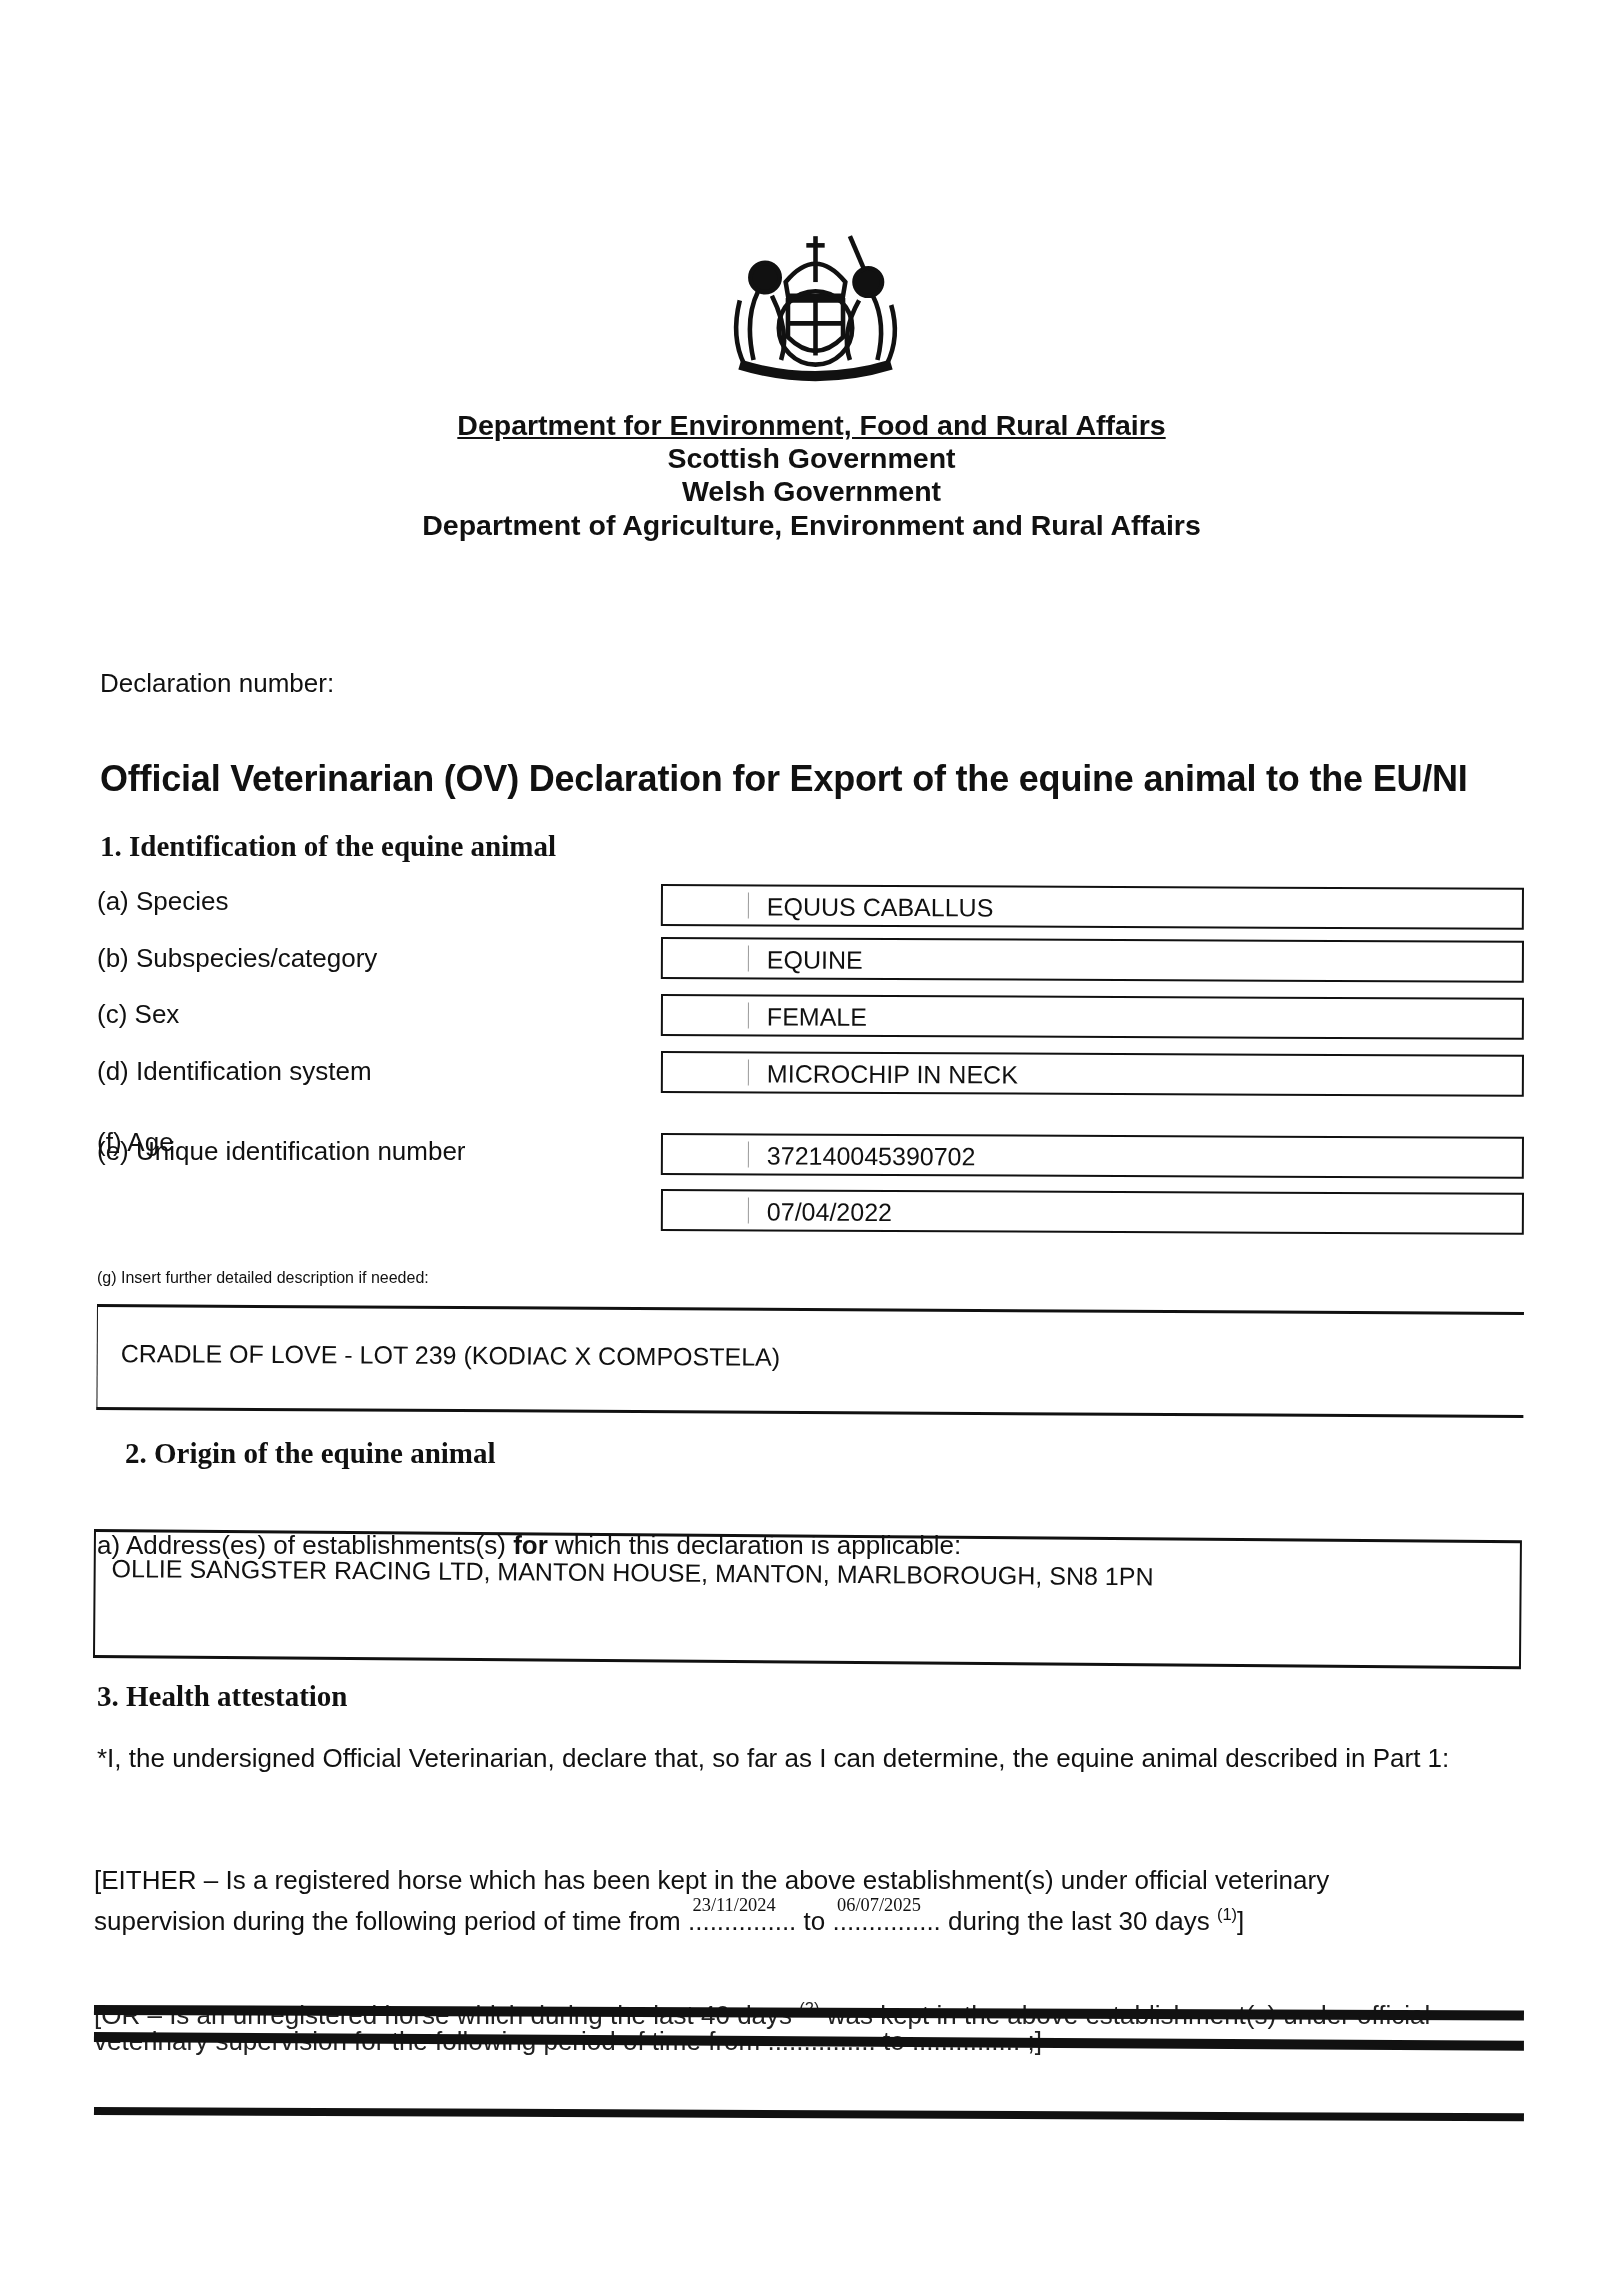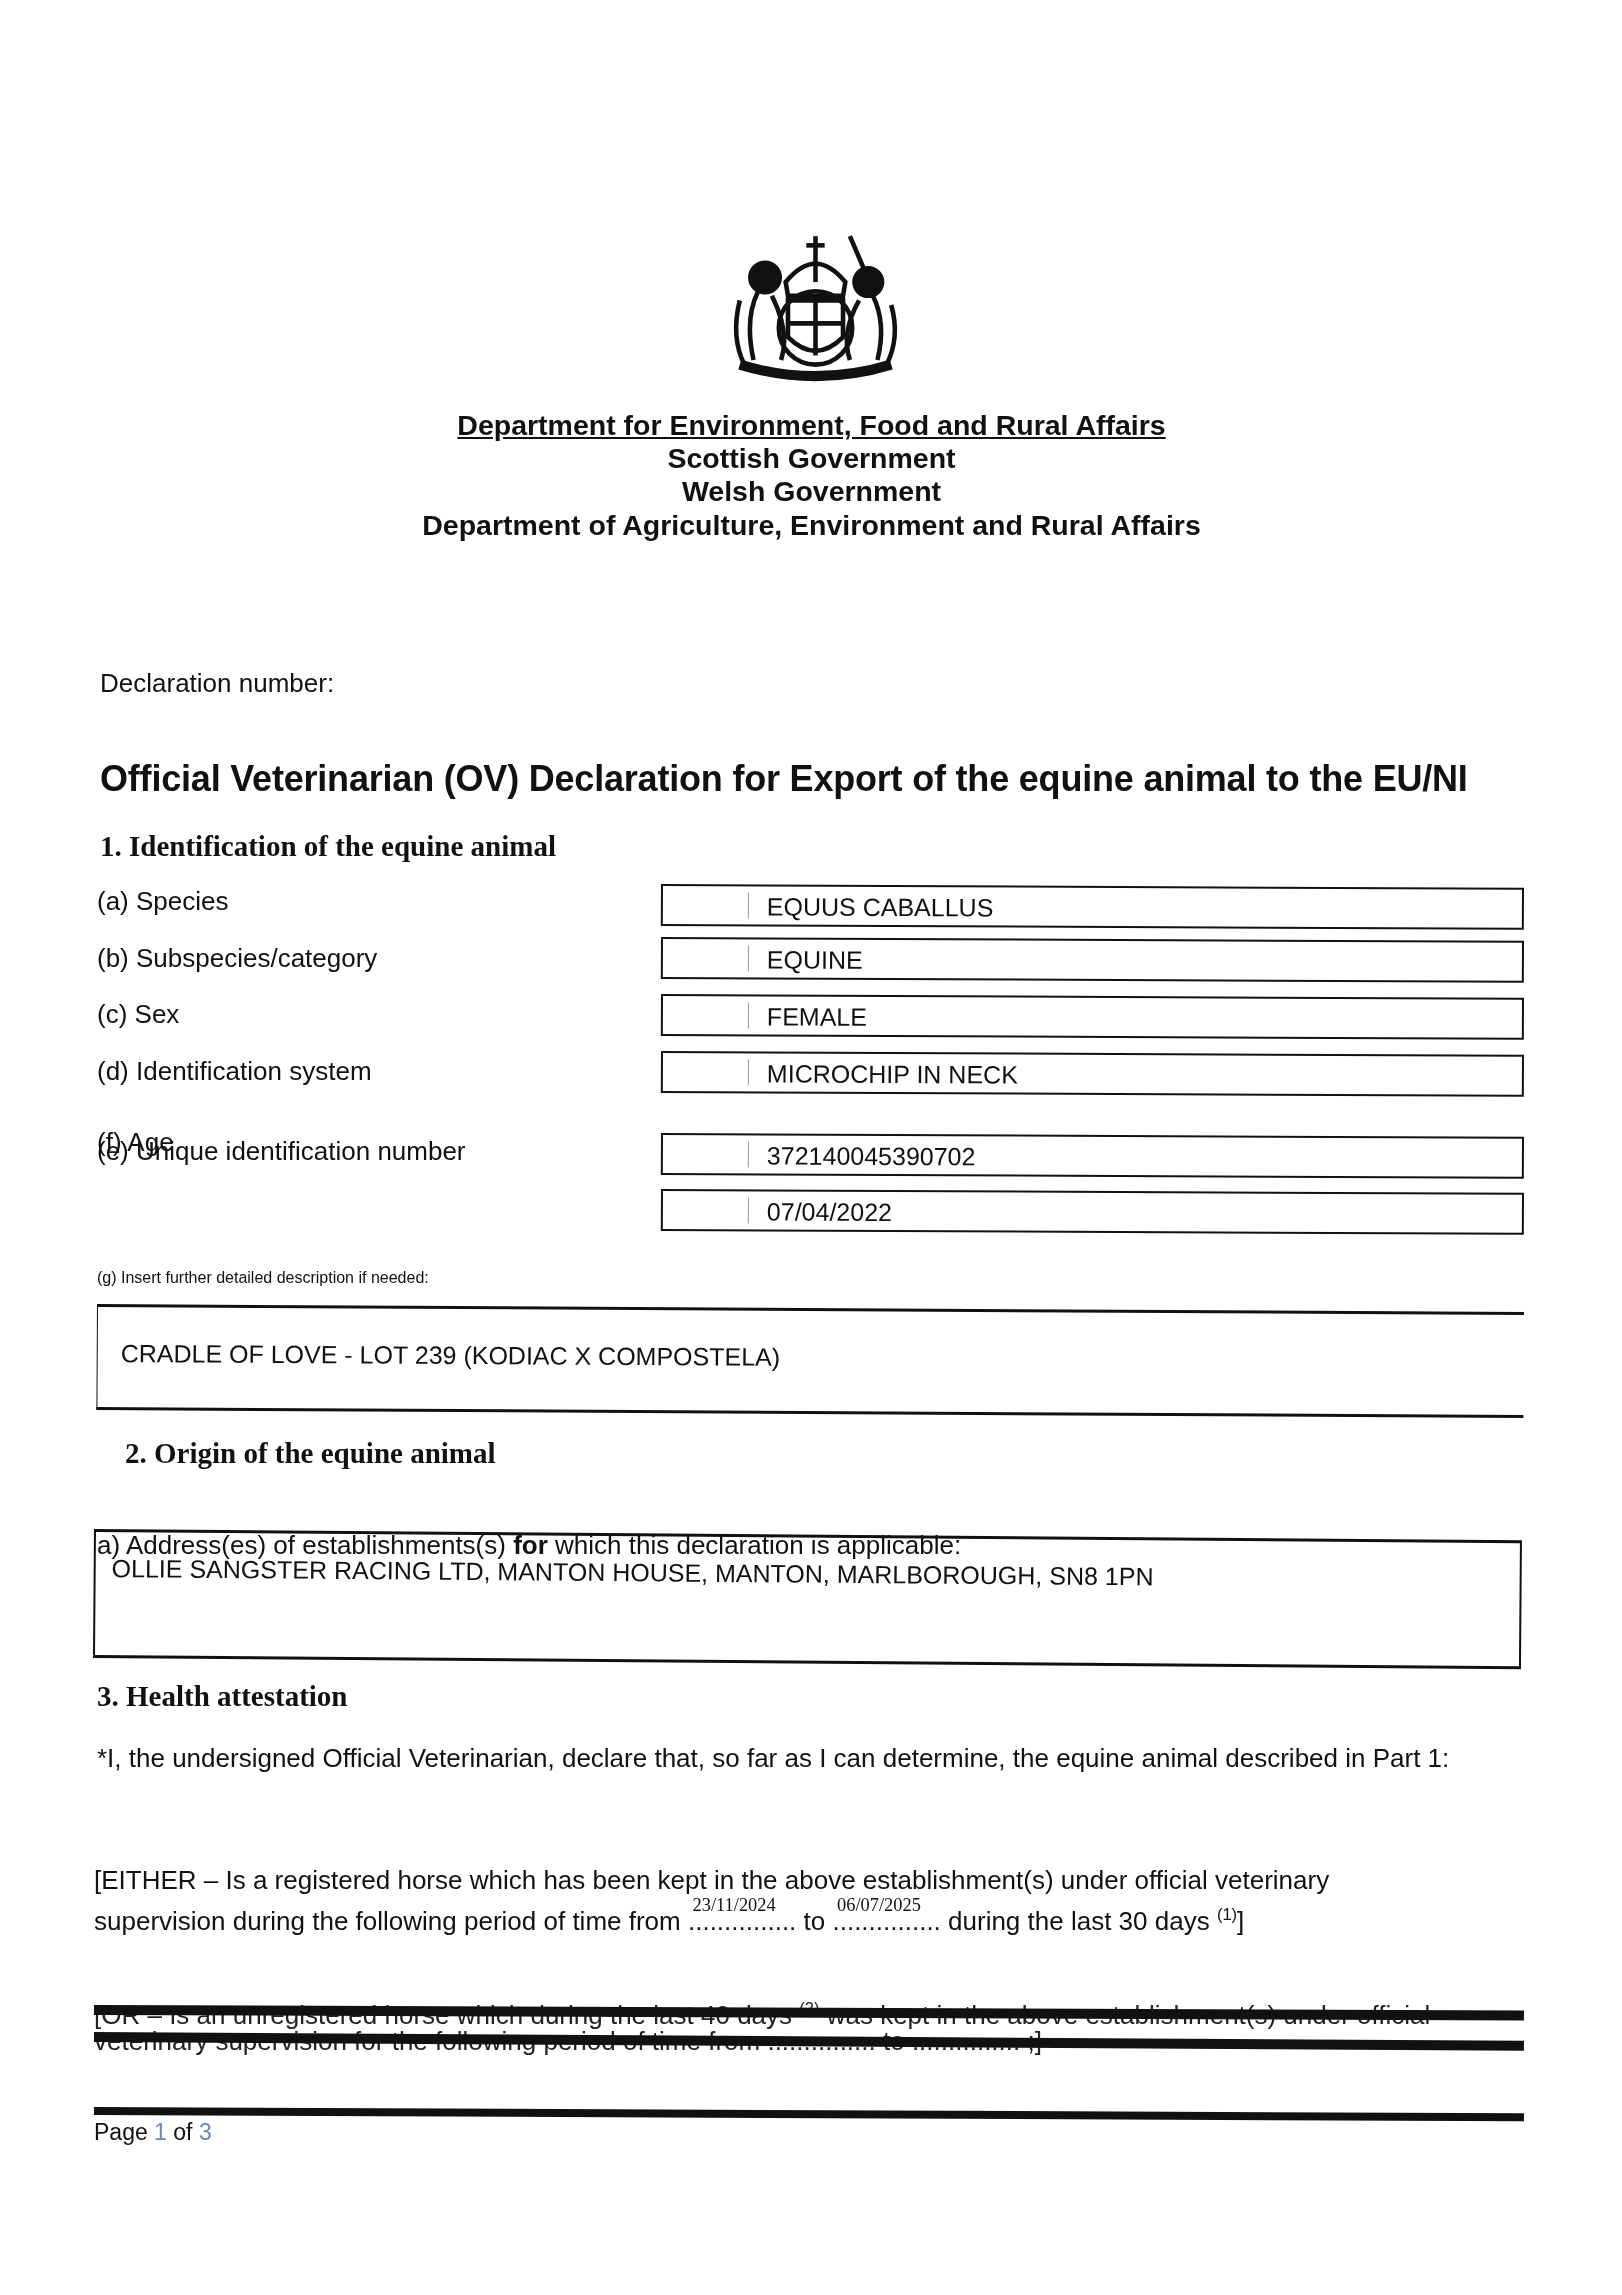--- a/index.html
+++ b/index.html
@@ -146,17 +146,14 @@
 
 <div class="abs para struck" style="top:1992px; white-space:nowrap;">
   <span>[OR – Is an unregistered horse which during the last 40 days </span><sup>(2)</sup><span> was kept in the above establishment(s) under official</span>
 </div>
 <div class="abs para struck" style="top:2025px; white-space:nowrap;">veterinary supervision for the following period of time from ............... to ............... ;]</div>
 <div class="abs strike-bar" style="left:94px; top:2005px; width:1430px; transform:rotate(0.22deg); transform-origin:left top;"></div>
 <div class="abs strike-bar" style="left:94px; top:2032px; width:1430px; transform:rotate(0.35deg); transform-origin:left top;"></div>
 
 <div class="abs footer-rule"></div>
 <div class="abs footer-text">
-  <div>
-    <span>Page </span><span class="pg-num">1</span><span> of </span><span class="pg-num">3</span>
-  </div>
 </div>
 
 
 </body></html>

